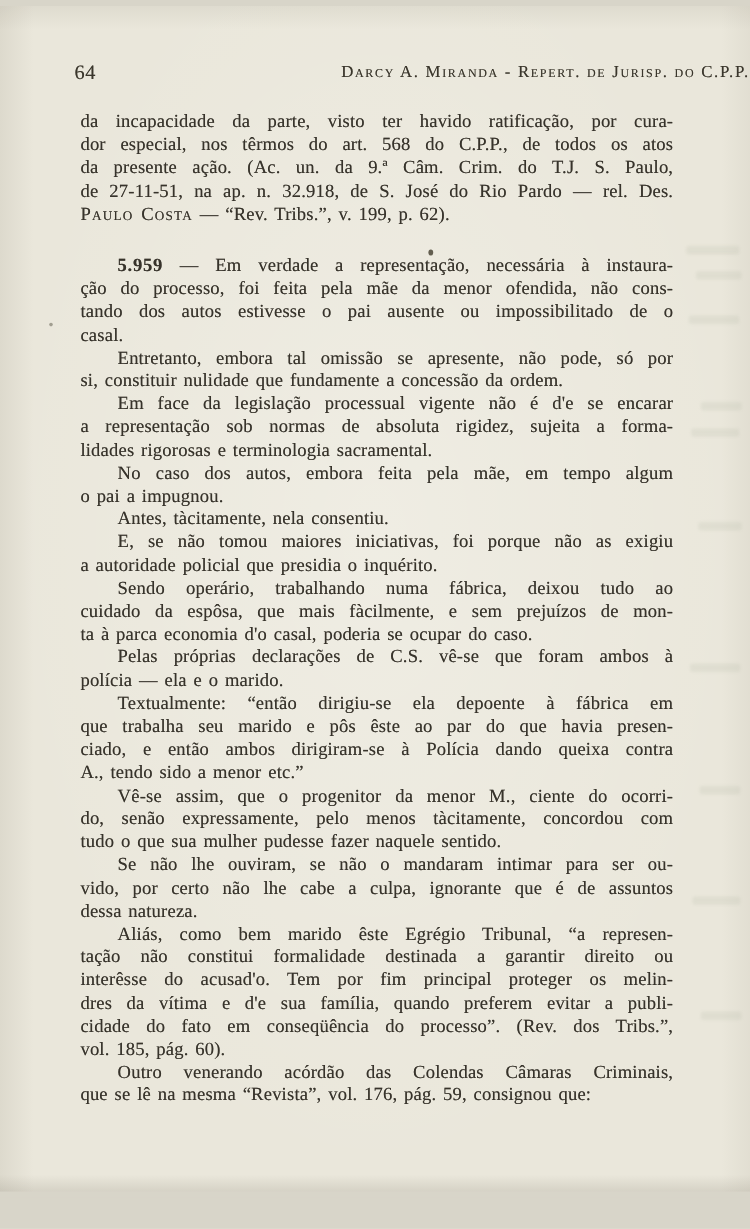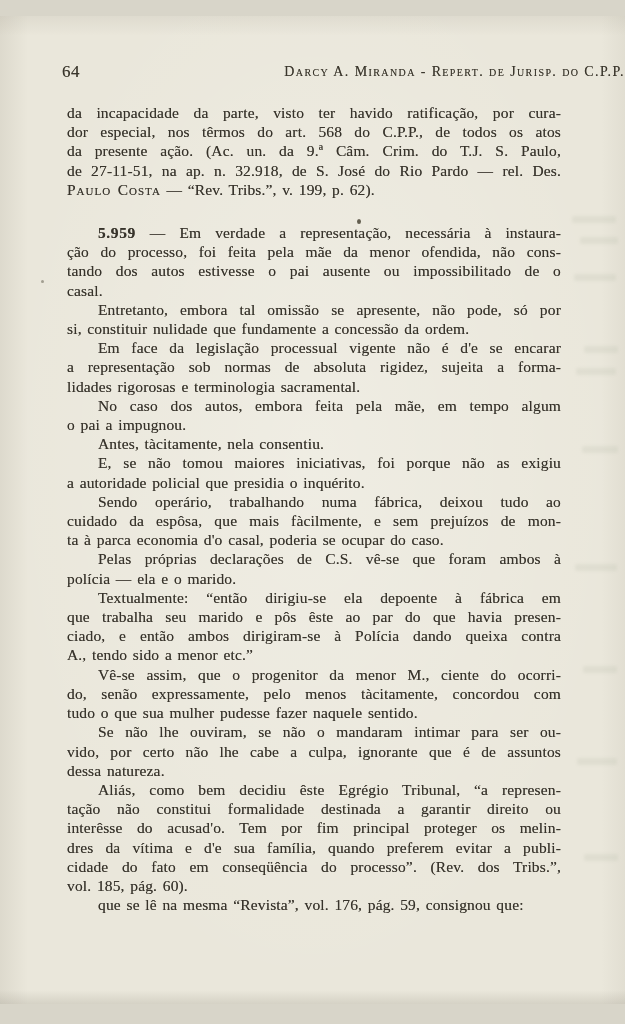--- a/index.html
+++ b/index.html
@@ -1,20 +1,20 @@
 <!DOCTYPE html>
 <html><head>
 <meta charset="utf-8">
 <style>
   html, body { margin: 0; padding: 0; background: #d8d5c9; }
   .page {
     position: relative;
     width: 625px;
     height: 988px;
-    margin: 16px auto;
+    margin: 5px auto;
     overflow: hidden;
     background-color: #eae7db;
     background-image:
       linear-gradient(180deg, rgba(140,134,118,.12) 0, rgba(140,134,118,0) 20px),
       linear-gradient(0deg,   rgba(120,114,100,.18) 0, rgba(120,114,100,0) 14px),
       linear-gradient(90deg,  rgba(140,134,118,.14) 0, rgba(140,134,118,0) 28px),
       linear-gradient(270deg, rgba(140,134,118,.09) 0, rgba(140,134,118,0) 24px),
       radial-gradient(ellipse at 50% 45%, rgba(255,255,252,.25) 0%, rgba(255,255,252,0) 70%);
     font-family: "Liberation Serif", "DejaVu Serif", serif;
     color: #37332b;
@@ -135,28 +135,29 @@
         <div class="line"><span>Vê-se assim, que o progenitor da menor M., ciente do ocorri-</span></div>
         <div class="line"><span>do, senão expressamente, pelo menos tàcitamente, concordou com</span></div>
         <div class="line"><span>tudo o que sua mulher pudesse fazer naquele sentido.</span></div>
       </div>
       <div class="para indent">
         <div class="line"><span>Se não lhe ouviram, se não o mandaram intimar para ser ou-</span></div>
         <div class="line"><span>vido, por certo não lhe cabe a culpa, ignorante que é de assuntos</span></div>
         <div class="line"><span>dessa natureza.</span></div>
       </div>
       <div class="para indent">
-        <div class="line"><span>Aliás, como bem decidiu êste Egrégio Tribunal, “a represen-</span></div>
+        <div class="line"><span>Aliás, como bem marido êste Egrégio Tribunal, “a represen-</span></div>
         <div class="line"><span>tação não constitui formalidade destinada a garantir direito ou</span></div>
         <div class="line"><span>interêsse do acusad'o. Tem por fim principal proteger os melin-</span></div>
         <div class="line"><span>dres da vítima e d'e sua família, quando preferem evitar a publi-</span></div>
         <div class="line"><span>cidade do fato em conseqüência do processo”. (Rev. dos Tribs.”,</span></div>
         <div class="line"><span>vol. 185, pág. 60).</span></div>
       </div>
       <div class="para indent">
+        <div class="line"><span>Outro venerando acórdão das Colendas Câmaras Criminais,</span></div>
         <div class="line"><span>que se lê na mesma “Revista”, vol. 176, pág. 59, consignou que:</span></div>
       </div>
     </main>
 
   <div class="ink-dot ink-dot-1"></div>
   <div class="ink-dot ink-dot-2"></div>
 
   <div class="bleed bl-1"></div>
   <div class="bleed bl-2"></div>
   <div class="bleed bl-3"></div>

